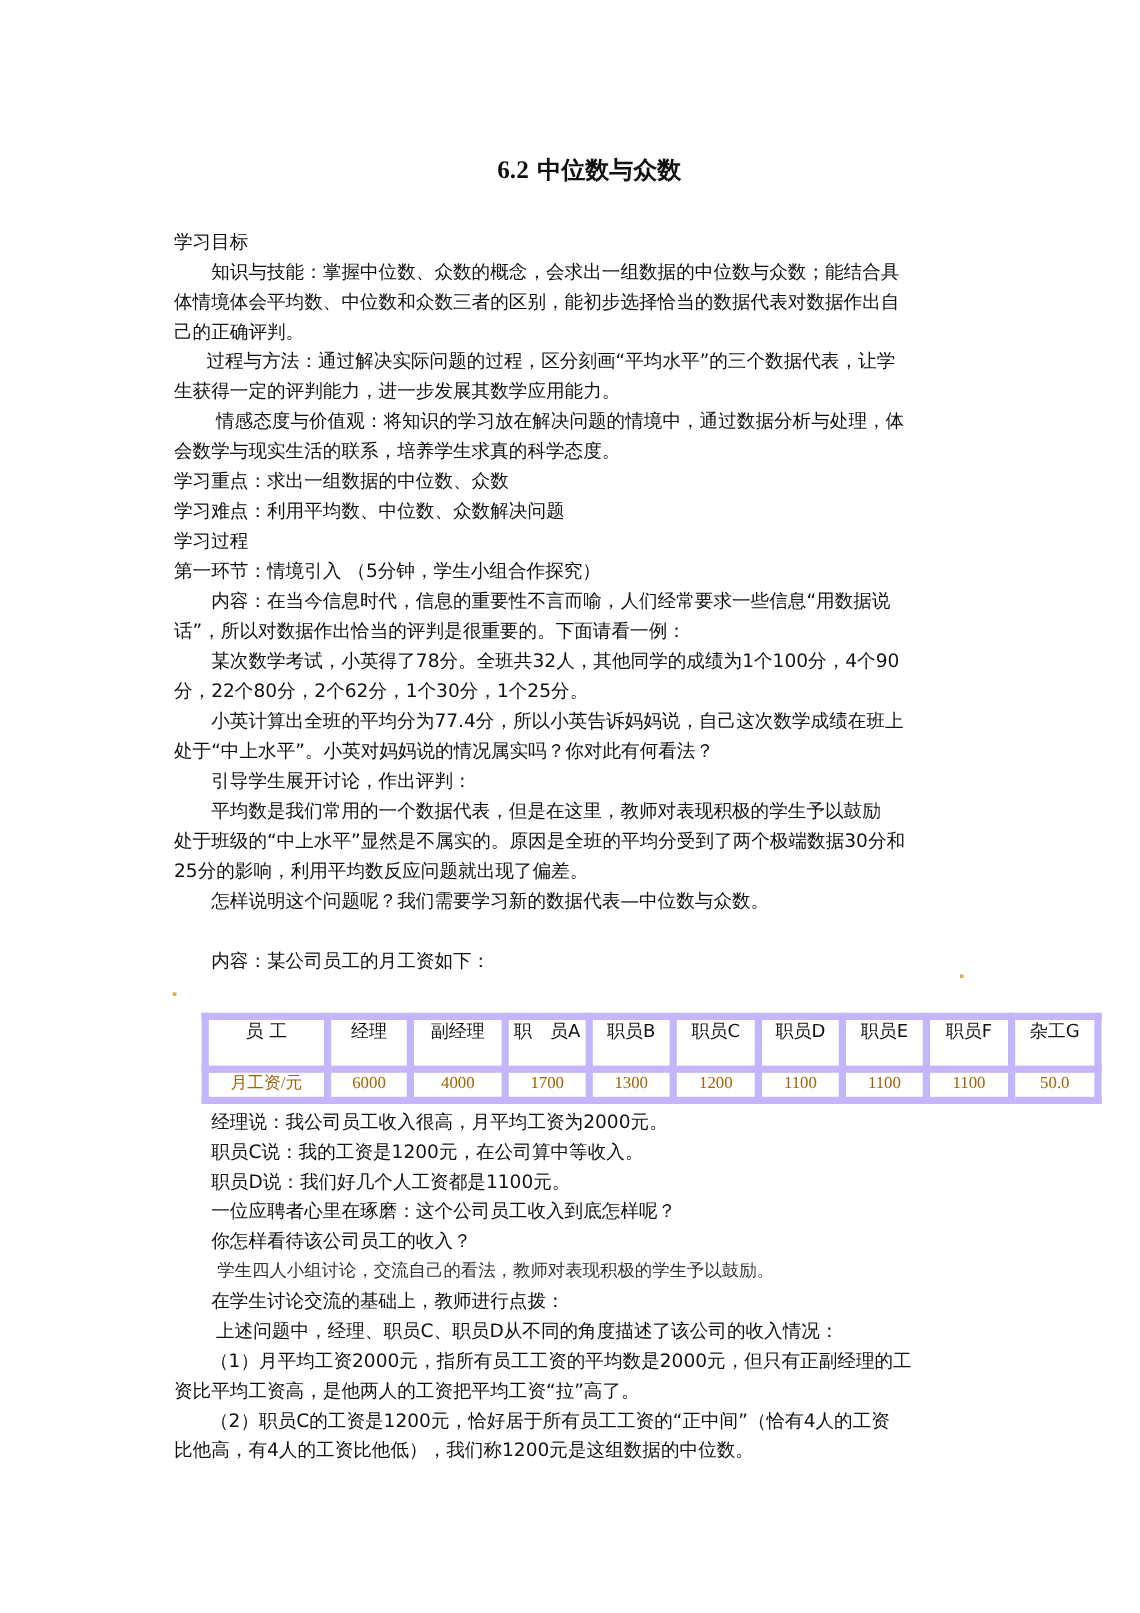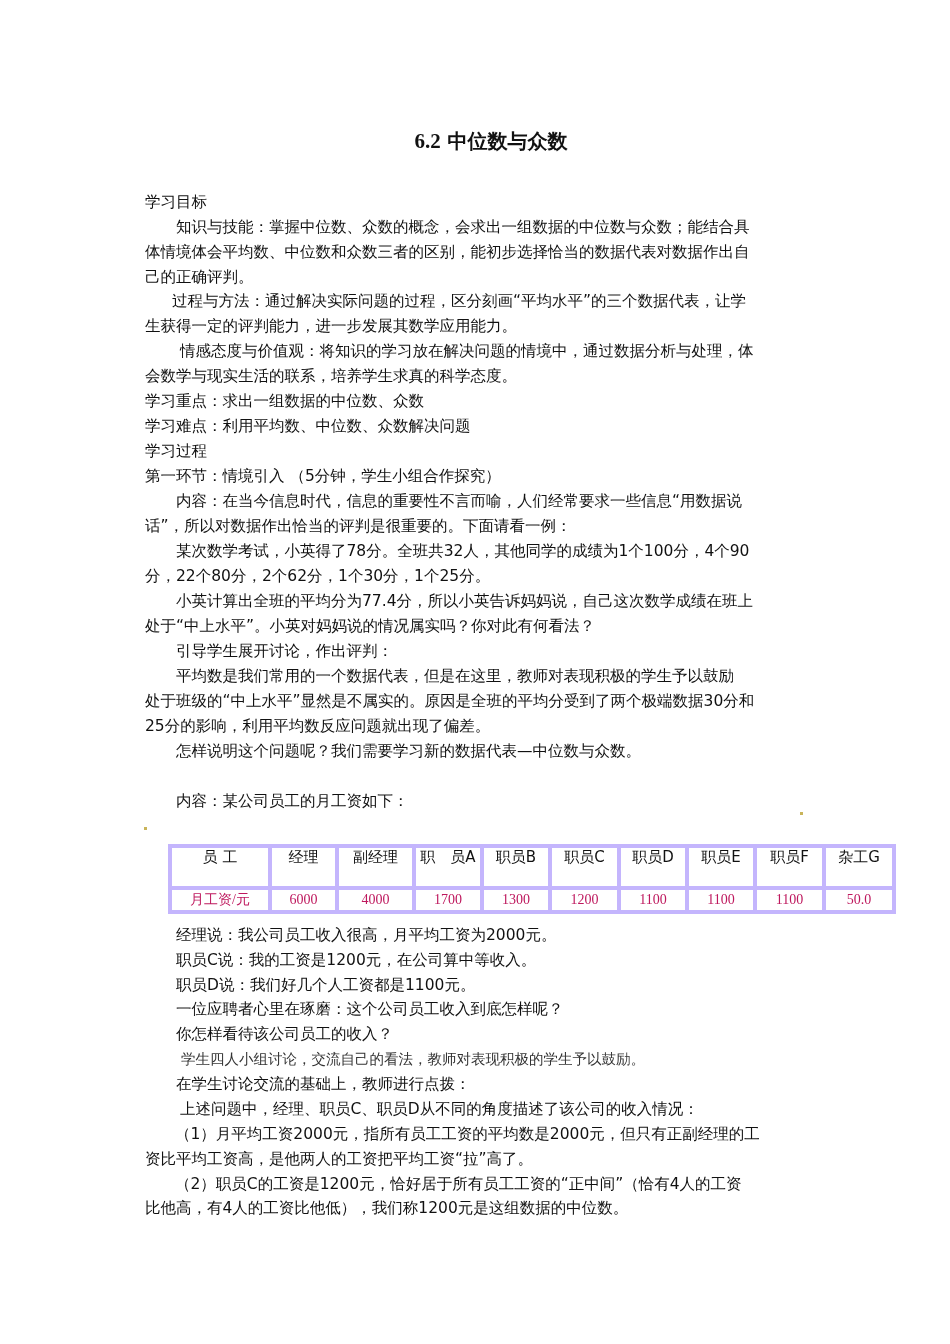--- a/index.html
+++ b/index.html
@@ -10,23 +10,23 @@
            font-size: 20px; font-weight: bold; letter-spacing: 0px; }
   .title .num { font-family: "Liberation Serif", serif; font-size: 21px; }
   .line { position: absolute; left: 145px; width: 665px; font-size: 15.5px; line-height: 25px;
           white-space: nowrap; }
   .indent { padding-left: 31px; }
   .indent2 { padding-left: 35px; }
   .b { font-weight: normal; }
   .muted { color: #333; font-family: "DejaVu Serif", serif; font-size: 14.5px; }
   table.salary { position: absolute; left: 168px; top: 844px; border-collapse: collapse;
                  font-size: 15px; }
-  table.salary td { border: 4px solid #c4b5fd; padding: 0 4px; vertical-align: top; text-align: center; }
+  table.salary td { border: 6px solid #c4b5fd; padding: 0 4px; vertical-align: top; text-align: center; }
   table.salary tr.head td { height: 38px; }
-  table.salary tr.vals td { height: 20px; line-height: 20px; font-family: "Liberation Serif", serif; font-size: 14px; color: #be185d; }
+  table.salary tr.vals td { height: 20px; line-height: 20px; font-family: "Liberation Serif", serif; font-size: 14px; color: #a16207; }
   table.salary td.rowhead { font-family: "DejaVu Sans", sans-serif; font-size: 15px; color: #111; }
   .cellA { text-align: right; line-height: 18px; }
   .dot { position: absolute; width: 3px; height: 3px; background: #c9b45a; }
 </style>
 </head>
 <body>
 
 <div class="page">
 
   <div class="title">

